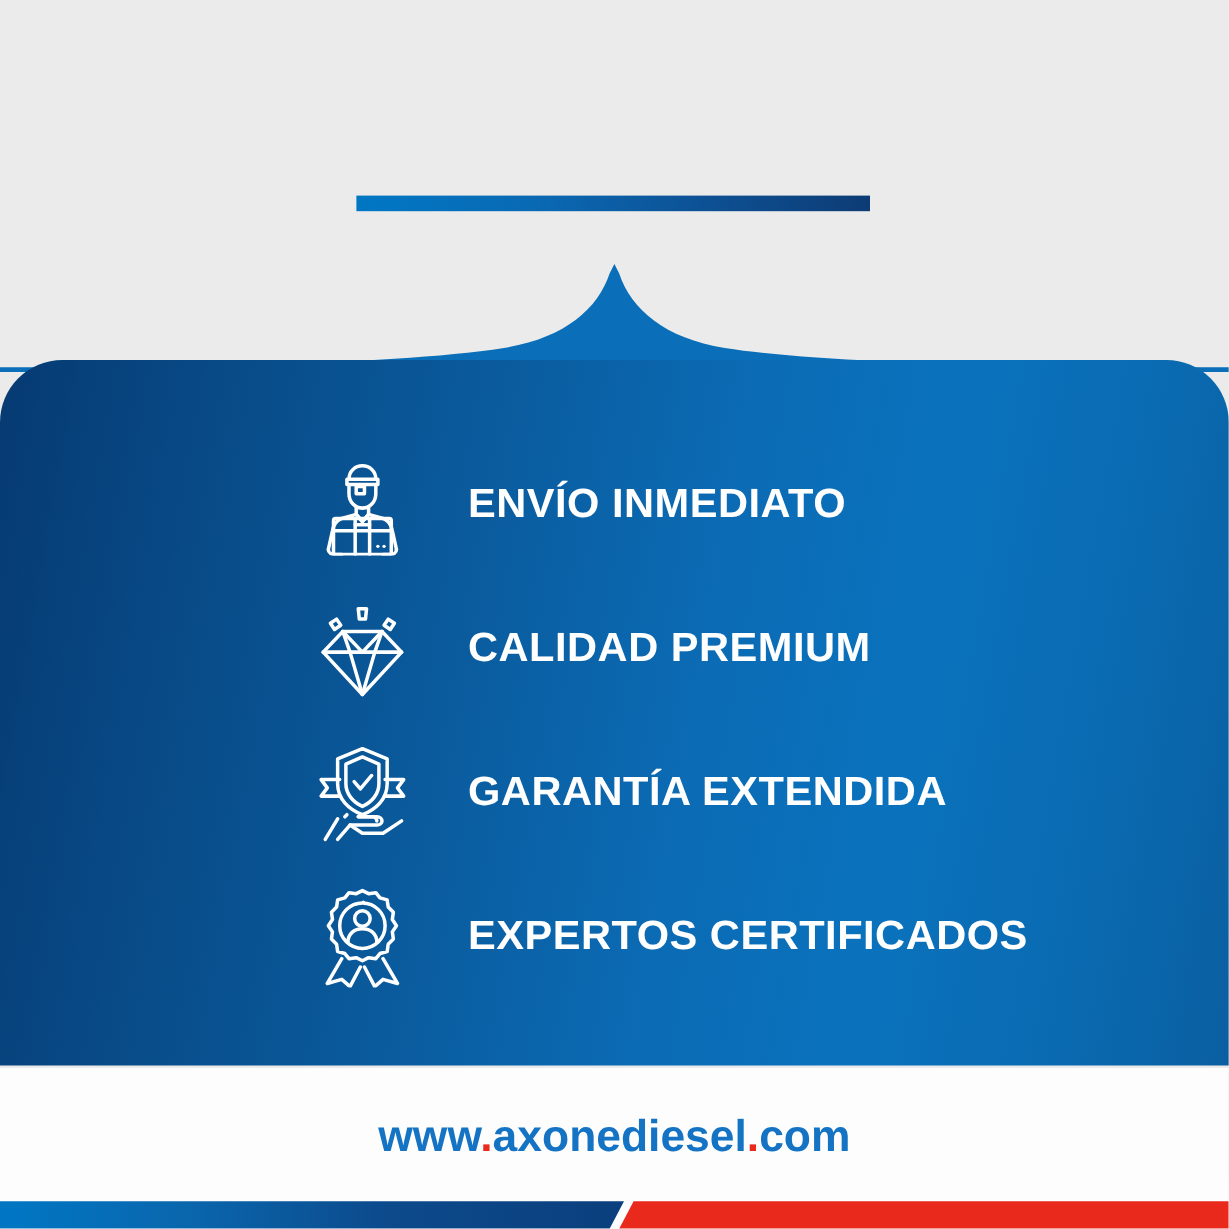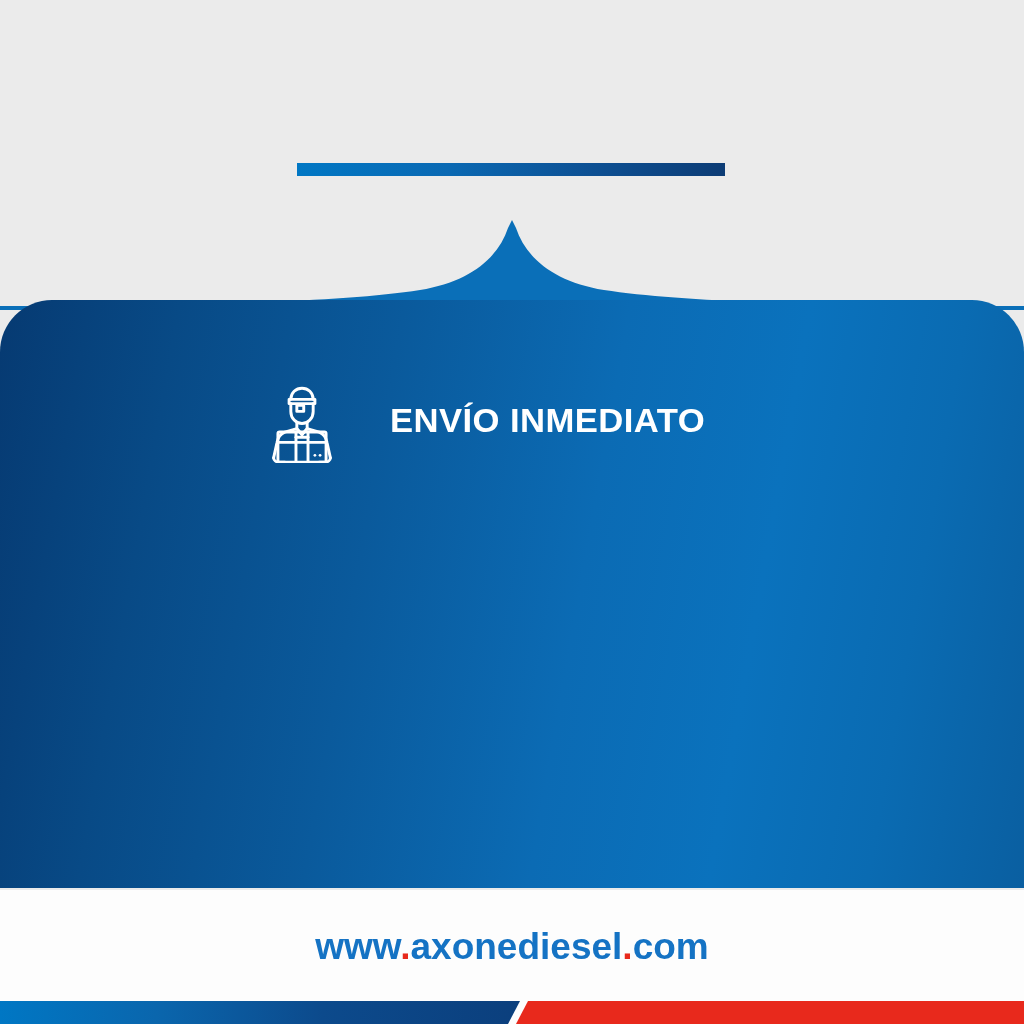--- a/index.html
+++ b/index.html
@@ -164,22 +164,86 @@
           <path d="M43 64 V99"></path>
           <path d="M57 64 V99"></path>
           <path d="M43 70 H57"></path>
           <circle cx="65" cy="91" r="1.6" fill="#ffffff" stroke="none"></circle>
           <circle cx="71" cy="91" r="1.6" fill="#ffffff" stroke="none"></circle>
         </svg>
       </div>
       <div class="feature-label">ENVÍO INMEDIATO</div>
     </div>
 
-
-
+    <div class="feature-row">
+      <div class="feature-icon">
+        <svg width="86" height="86" viewBox="0 0 100 100" fill="none" stroke="#ffffff" stroke-width="3.4" stroke-linecap="round" stroke-linejoin="round">
+
+          <path d="M31 34 H69 L88 54 L50 95 L12 54 Z"></path>
+
+          <path d="M31 34 L38 54 L50 95"></path>
+          <path d="M69 34 L62 54 L50 95"></path>
+          <path d="M12 54 H88"></path>
+          <path d="M31 34 L50 54 L69 34"></path>
+
+          <path d="M46 12 H54 L53 22 H47 Z"></path>
+          <path d="M19 26 L25 22 L29 28 L23 32 Z"></path>
+          <path d="M81 26 L75 22 L71 28 L77 32 Z"></path>
+        </svg>
+      </div>
+      <div class="feature-label">CALIDAD PREMIUM</div>
+    </div>
+
+    <div class="feature-row">
+      <div class="feature-icon">
+        <svg width="86" height="86" viewBox="0 0 100 100" fill="none" stroke="#ffffff" stroke-width="3.4" stroke-linecap="round" stroke-linejoin="round">
+
+          <path d="M28 38 L10 38 L16 46 L10 54 L28 54"></path>
+
+          <path d="M72 38 L90 38 L84 46 L90 54 L72 54"></path>
+
+          <path d="M50 8 L74 18 V42 C74 57 63 67 50 72 C37 67 26 57 26 42 V18 Z"></path>
+          <path d="M50 16 L66 23 V42 C66 52 59 60 50 64 C41 60 34 52 34 42 V23 Z"></path>
+
+          <path d="M42 40 L48 47 L59 34"></path>
+
+          <path d="M14 96 L26 76"></path>
+          <path d="M33 74 L35 72"></path>
+          <path d="M26 96 L38 82 L58 82 L64 82 C67 82 69 80 69 78 C69 76 67 74 64 74 L46 74"></path>
+          <path d="M46 74 L60 74 C62 74 64 76 64 78"></path>
+          <path d="M38 82 L50 90 L70 90 L88 78"></path>
+        </svg>
+      </div>
+      <div class="feature-label">GARANTÍA EXTENDIDA</div>
+    </div>
+
+    <div class="feature-row">
+      <div class="feature-icon">
+        <svg width="86" height="86" viewBox="0 0 100 100" fill="none" stroke="#ffffff" stroke-width="3.4" stroke-linecap="round" stroke-linejoin="round">
+
+          <path d="M30 72 L16 96 L30 92 L38 99 L48 80"></path>
+          <path d="M70 72 L84 96 L70 92 L62 99 L52 80"></path>
+
+          <path d="M50 6
+                   L56 9 L63 8 L67 13 L74 15 L75 22 L80 27 L79 34 L83 40 L79 46
+                   L80 53 L75 58 L74 65 L67 67 L63 72 L56 71 L50 74
+                   L44 71 L37 72 L33 67 L26 65 L25 58 L20 53 L21 46 L17 40 L21 34
+                   L20 27 L25 22 L26 15 L33 13 L37 8 L44 9 Z"></path>
+
+          <circle cx="50" cy="40" r="22"></circle>
+
+          <circle cx="50" cy="33" r="7.5"></circle>
+          <path d="M36 56 C36 48 42 43 50 43 C58 43 64 48 64 56"></path>
+
+          <circle cx="44" cy="19" r="1.5" fill="#ffffff" stroke="none"></circle>
+          <circle cx="51" cy="17" r="1.5" fill="#ffffff" stroke="none"></circle>
+        </svg>
+      </div>
+      <div class="feature-label">EXPERTOS CERTIFICADOS</div>
+    </div>
 
   </div>
 </div>
 
 <div id="footer">
   <div id="website-url">
     <span>www</span><span class="dot">.</span><span>axonediesel</span><span class="dot">.</span><span>com</span>
   </div>
 
   <svg id="bottom-stripe" viewBox="0 0 1024 40" preserveAspectRatio="none">

